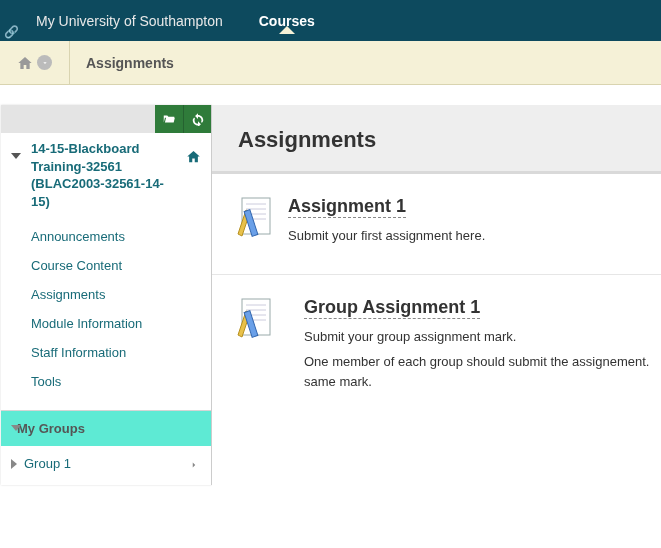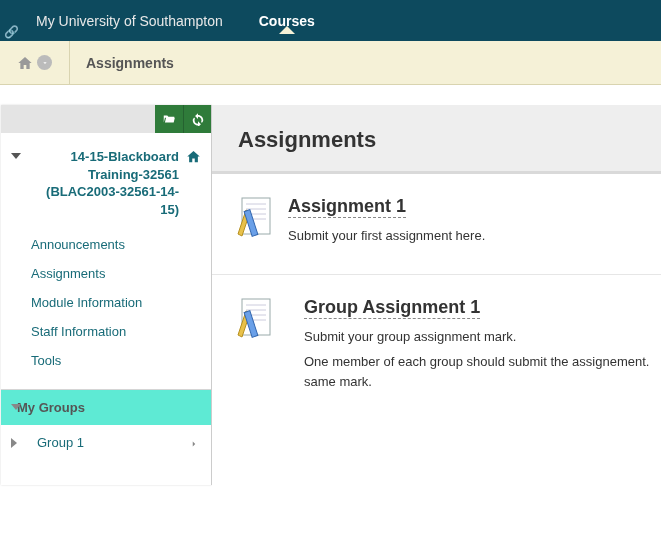--- a/index.html
+++ b/index.html
@@ -29,36 +29,36 @@
   .sidebar { width: 211px; background: #fff; border-right: 1px solid #ccc; display: flex; flex-direction: column; margin-top: 20px; margin-left: 1px; box-shadow: 0 0 2px rgba(0,0,0,0.15); height: 380px;}
   .content { flex: 1; padding: 0; background: #fff; }
 
   
   .side-tools { height: 28px; background: #e4e4e4; display: flex; justify-content: flex-end; }
   .side-tools .sq { width: 28px; height: 28px; background: #2f7b3a; display: flex; align-items: center; justify-content: center; cursor: pointer; }
   .side-tools .sq + .sq { border-left: 1px solid #256230; }
   .side-tools svg { width: 14px; height: 14px; fill: #fff; }
 
   
-  .course-block { padding: 15px 12px 8px 12px; position: relative; text-align: right; }
+  .course-block { padding: 7px 12px 8px 12px; position: relative; }
   .course-block .tri { position: absolute; left: 10px; top: 20px; width: 0; height: 0; border-left: 5px solid transparent; border-right: 5px solid transparent; border-top: 6px solid #555; }
   .course-block .title { color: #186b78; font-weight: bold; font-size: 13px; line-height: 1.35; margin-left: 18px; margin-right: 20px; cursor: pointer; }
   .course-block .home-ic { position: absolute; right: 10px; top: 16px; }
   .course-block .home-ic svg { width: 15px; height: 15px; fill: #186b78; }
 
   .nav-list { list-style: none; padding: 4px 0 14px 30px; }
   .nav-list li { padding: 7px 0; color: #186b78; font-size: 13px; cursor: pointer; }
 
   .groups-head { background: #5eead4; border-top: 1px solid #d5d5d5; padding: 10px 0; position: relative; font-weight: bold; color: #555; font-size: 13px; }
   .groups-head .tri { position: absolute; left: 10px; top: 14px; width: 0; height: 0; border-left: 5px solid transparent; border-right: 5px solid transparent; border-top: 6px solid #888; }
   .groups-head span.txt { margin-left: 16px; }
 
   .group-row { padding: 10px 12px 12px 12px; position: relative; color: #186b78; font-size: 13px; cursor: pointer; }
   .group-row .tri-r { position: absolute; left: 10px; top: 13px; width: 0; height: 0; border-top: 5px solid transparent; border-bottom: 5px solid transparent; border-left: 6px solid #888; }
-  .group-row .txt { margin-left: 24px; }
+  .group-row .txt { margin-left: 11px; }
   .group-row .chev { position: absolute; right: 12px; top: 12px; color: #888; }
 
   
   .content-head { padding: 22px 0 18px 26px; border-bottom: 3px solid #d9d9d9; background:#eeeeee; margin-top:20px;}
   .content-head h1 { font-size: 22px; font-weight: bold; color: #333; }
 
   .assign-item { display: flex; padding: 22px 0 22px 18px; border-bottom: 1px solid #e6e6e6; }
   .assign-item:last-child { border-bottom: none; gap: 16px; }
   .assign-icon { width: 50px; flex: 0 0 50px; display:flex; justify-content:center; }
   .assign-body { flex: 1; padding-left: 8px; }
@@ -110,20 +110,21 @@
       <div class="title">14-15-Blackboard Training-32561 (BLAC2003-32561-14-15)</div>
       <span class="home-ic">
         <svg viewBox="0 0 24 24">
             <path d="M12 3l10 9h-3v9h-5v-6H10v6H5v-9H2z"></path>
           </svg>
       </span>
     </div>
 
     <ul class="nav-list">
       <li>Announcements</li>
+      <li>Course Content</li>
       <li>Assignments</li>
       <li>Module Information</li>
       <li>Staff Information</li>
       <li>Tools</li>
     </ul>
 
     <div class="groups-head">
       <span class="tri"></span>
       <span class="txt">My Groups</span>
     </div>

